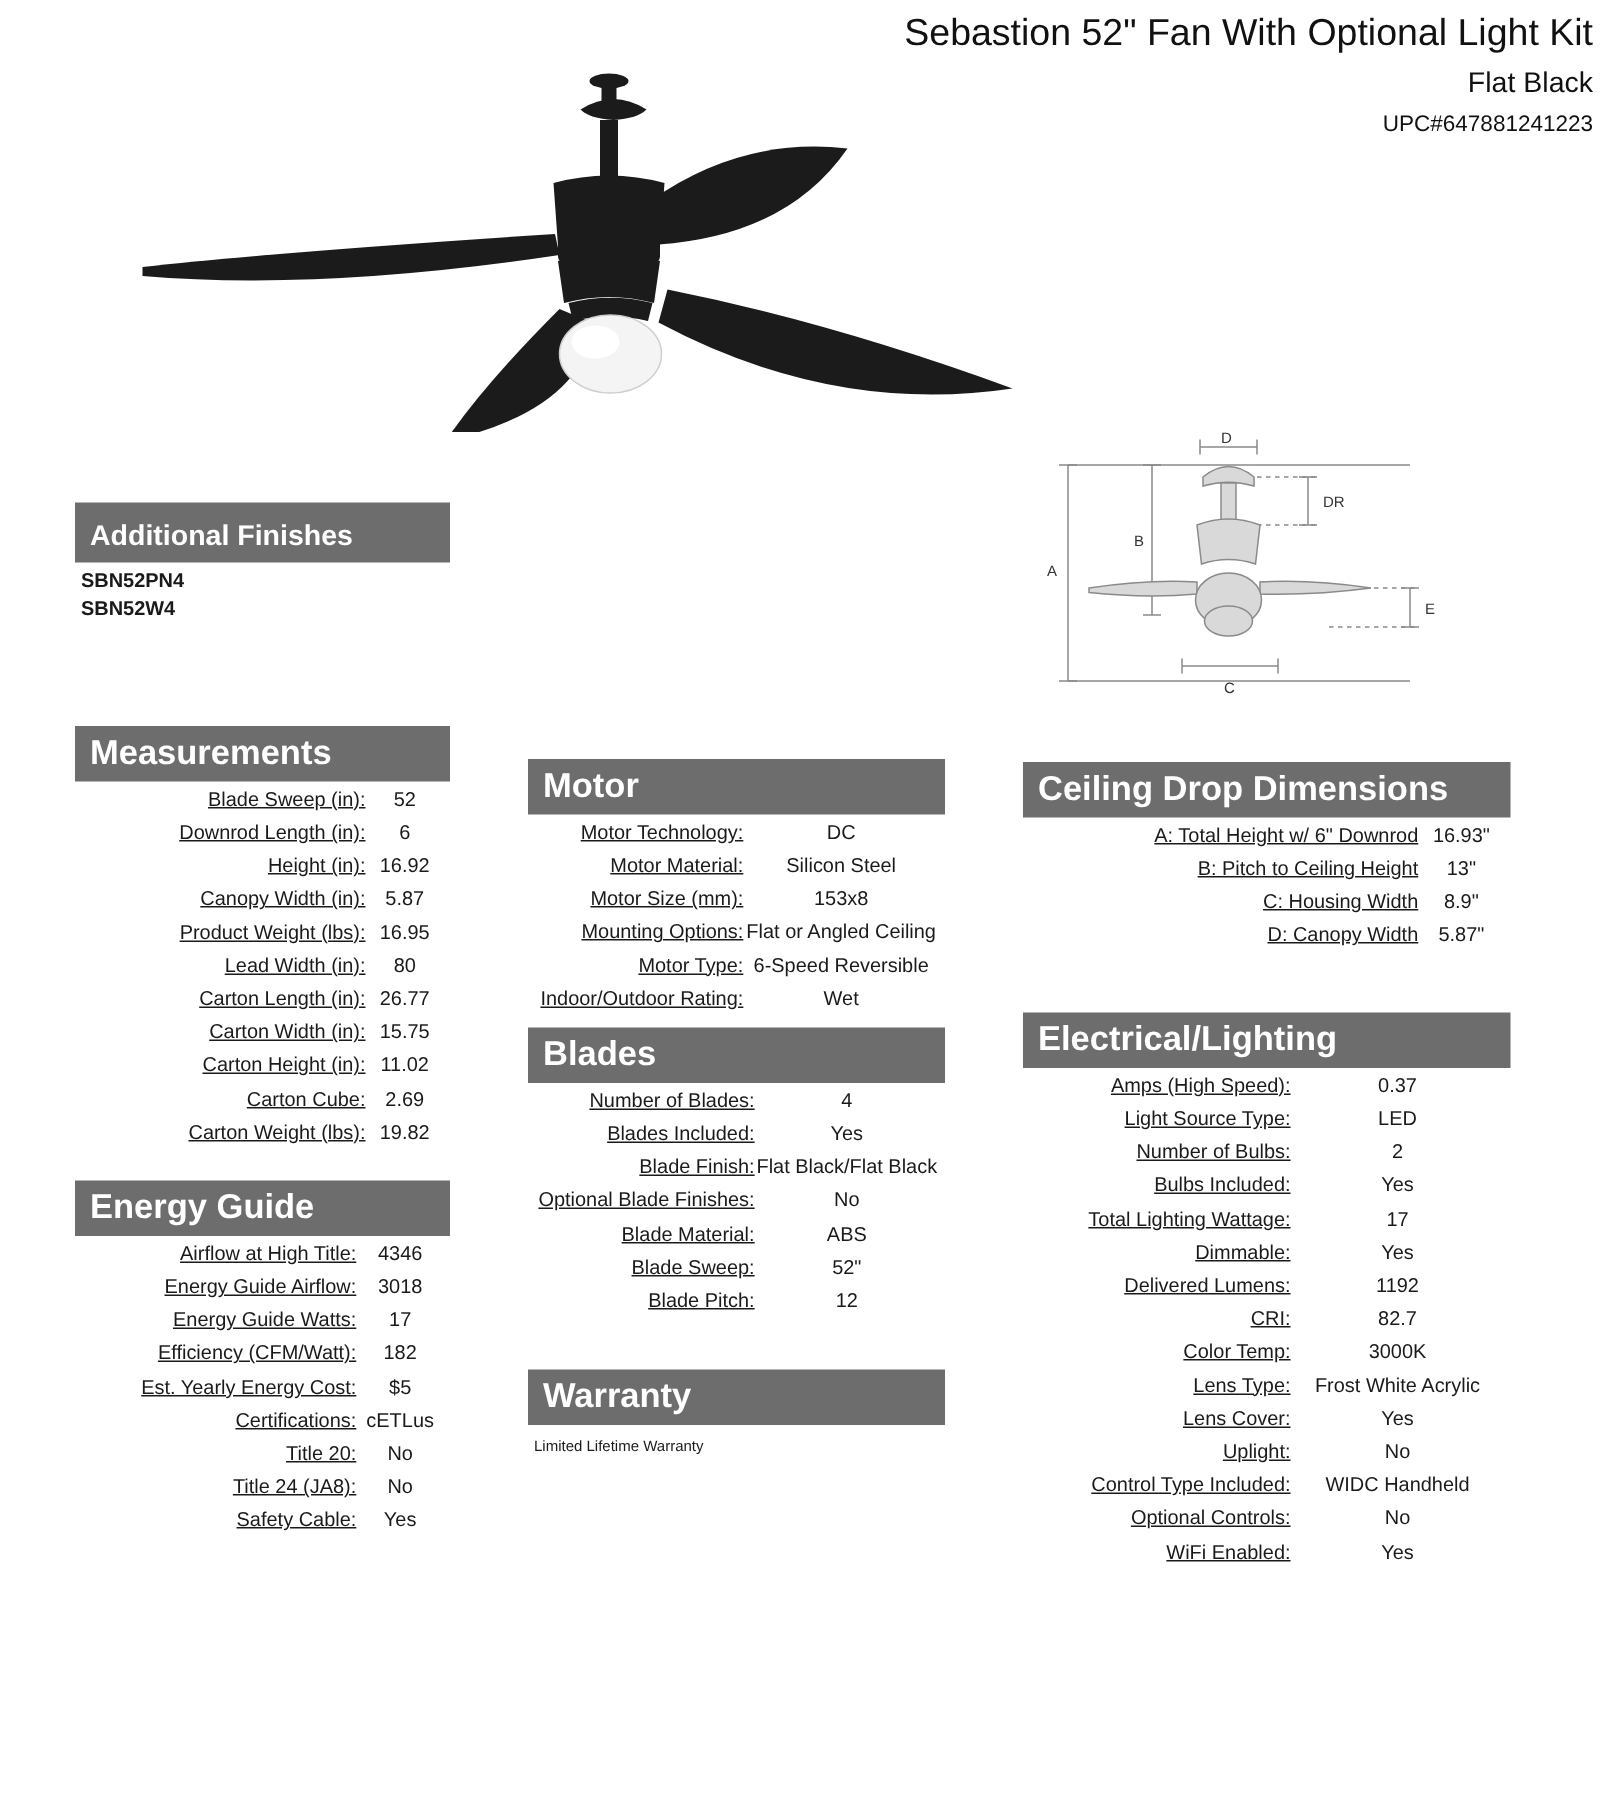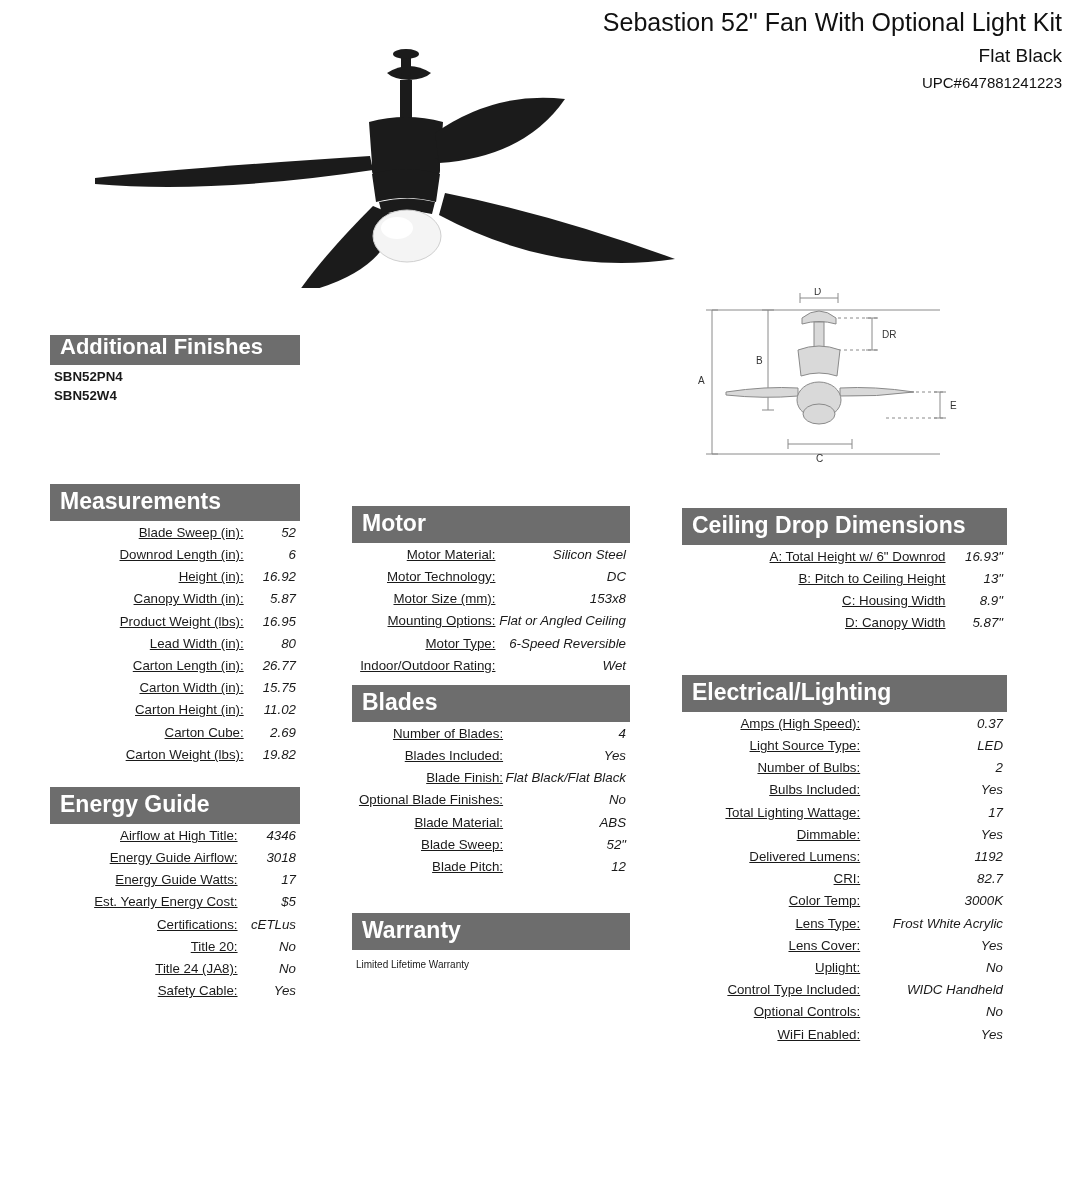--- a/index.html
+++ b/index.html
@@ -64,45 +64,44 @@
   
   .bar {
     background: #6d6d6d;
     color: #ffffff;
     font-size: 23px;
     font-weight: bold;
     padding: 5px 10px 7px 10px;
     line-height: 1.1;
   }
   .bar.small {
-    font-size: 22px;
-    padding: 0 10px 6px 10px;
+    font-size: 19px;
+    padding: 13px 10px 6px 10px;
   }
 
   
   .spec {
     width: 100%;
     border-collapse: collapse;
     font-size: 13.3px;
   }
   .spec tr td {
     padding: 3.6px 0 3.6px 0;
     vertical-align: top;
   }
   .spec tr td.k {
     text-align: right;
     padding-left: 4px;
     white-space: nowrap;
     text-decoration: underline;
   }
   .spec tr td.v {
-    text-align: right;
+    text-align: center;
     padding-right: 4px;
     white-space: nowrap;
-    font-style: italic;
   }
   .plaintext {
     font-size: 10px;
     padding: 9px 4px 0 4px;
   }
 
   
   .col-left   { position: absolute; left: 50px;  width: 250px; }
   .col-mid    { position: absolute; left: 352px; width: 278px; }
   .col-right  { position: absolute; left: 682px; width: 325px; margin-top: 24px; }
@@ -286,20 +285,24 @@
         </tr>
       <tr>
           <td class="k">Energy Guide Airflow:</td>
           <td class="v">3018</td>
         </tr>
       <tr>
           <td class="k">Energy Guide Watts:</td>
           <td class="v">17</td>
         </tr>
       <tr>
+          <td class="k">Efficiency (CFM/Watt):</td>
+          <td class="v">182</td>
+        </tr>
+      <tr>
           <td class="k">Est. Yearly Energy Cost:</td>
           <td class="v">$5</td>
         </tr>
       <tr>
           <td class="k">Certifications:</td>
           <td class="v">cETLus</td>
         </tr>
       <tr>
           <td class="k">Title 20:</td>
           <td class="v">No</td>
@@ -314,26 +317,26 @@
         </tr>
     </tbody>
   </table>
 </div>
 
 <div class="col-mid" id="motor-block">
   <div class="bar">Motor</div>
   <table class="spec">
     <tbody>
       <tr>
+          <td class="k">Motor Technology:</td>
+          <td class="v">DC</td>
+        </tr>
+      <tr>
           <td class="k">Motor Material:</td>
           <td class="v">Silicon Steel</td>
-        </tr>
-      <tr>
-          <td class="k">Motor Technology:</td>
-          <td class="v">DC</td>
         </tr>
       <tr>
           <td class="k">Motor Size (mm):</td>
           <td class="v">153x8</td>
         </tr>
       <tr>
           <td class="k">Mounting Options:</td>
           <td class="v">Flat or Angled Ceiling</td>
         </tr>
       <tr>

